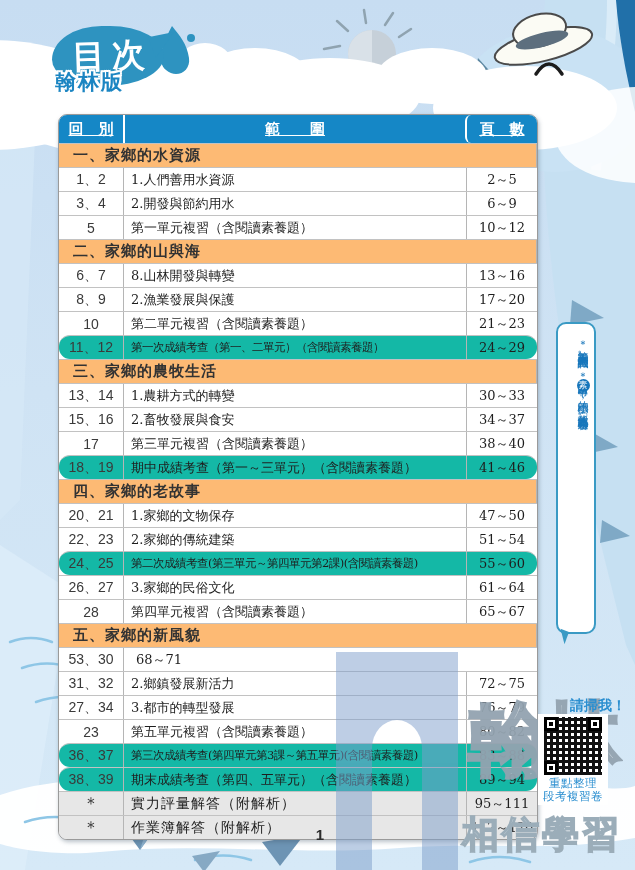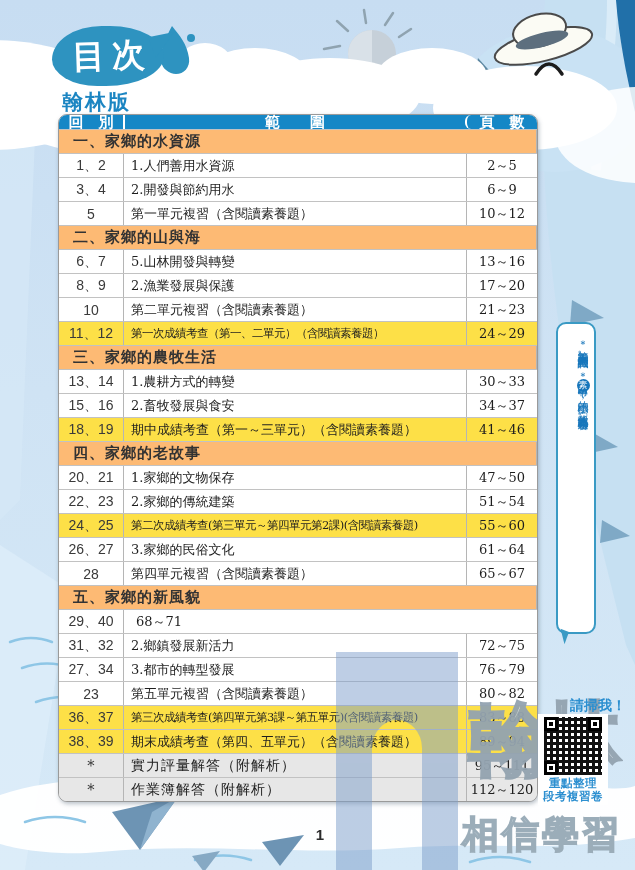--- a/index.html
+++ b/index.html
@@ -10,41 +10,41 @@
   .decor{z-index:0;}
   .bridge{z-index:3;}
 
   
   .toc-drop{position:absolute;left:52px;top:26px;width:112px;height:60px;background:#2e93c0;
             border-radius:46% 50% 54% 42% / 58% 52% 52% 46%;z-index:2;
             display:flex;align-items:center;justify-content:center;}
   .toc-drop .tail{position:absolute;right:-10px;top:6px;width:26px;height:26px;background:#2e93c0;
             clip-path:polygon(0 20%,100% 0,30% 100%);}
   .toc-label{color:#fff;font-size:33px;font-weight:800;letter-spacing:7px;padding-left:7px;transform:rotate(-2deg);}
-  .edition{position:absolute;left:55px;top:88px;z-index:2;font-size:21px;font-weight:800;color:#1b85c2;letter-spacing:2px;
-           text-shadow:-2px -2px 0 #fff,2px -2px 0 #fff,-2px 2px 0 #fff,2px 2px 0 #fff,0 -2px 0 #fff,0 2px 0 #fff,-2px 0 0 #fff,2px 0 0 #fff;margin-left:7px;}
+  .edition{position:absolute;left:55px;top:68px;z-index:2;font-size:21px;font-weight:800;color:#1b85c2;letter-spacing:2px;
+           text-shadow:-2px -2px 0 #fff,2px -2px 0 #fff,-2px 2px 0 #fff,2px 2px 0 #fff,0 -2px 0 #fff,0 2px 0 #fff,-2px 0 0 #fff,2px 0 0 #fff;}
   .title{position:absolute;left:160px;top:70px;z-index:2;font-size:29px;font-weight:800;color:#191919;letter-spacing:2px;margin-top:40px;}
 
   
   .table{position:absolute;left:58px;top:114px;width:478px;z-index:2;background:#fff;
          border:1px solid #9a9a9a;border-radius:9px 9px 9px 9px;box-shadow:1px 2px 4px rgba(60,80,100,.35);}
-  .thead{display:flex;height:14px;background:#1587c6;border-radius:8px 8px 0 0;color:#fff;font-weight:bold;font-size:15px;align-items:stretch;}
+  .thead{display:flex;height:28px;background:#1587c6;border-radius:8px 8px 0 0;color:#fff;font-weight:bold;font-size:15px;align-items:stretch;text-decoration:underline;}
   .th{display:flex;align-items:center;justify-content:center;}
   .th1{width:64px;}
   .th2{flex:1;border-left:2px solid #fff;}
   .th3{width:70px;border-left:2px solid #fff;border-radius:6px;}
   .trow{display:flex;height:23px;border-top:1px solid #c2c2c2;background:#fff;align-items:stretch;}
   .trow:last-child{border-radius:0 0 8px 8px;}
   .c1{width:64px;display:flex;align-items:center;justify-content:center;font-size:14px;color:#3a3a3a;border-right:1px solid #b5b5b5;}
   .c2{flex:1;display:flex;align-items:center;padding:0 7px;font-family:"DejaVu Serif",serif;font-size:13px;color:#1e1e1e;
       border-right:1px solid #b5b5b5;white-space:nowrap;overflow:hidden;}
   .c3{width:70px;display:flex;align-items:center;justify-content:center;font-family:"DejaVu Serif",serif;font-size:13px;color:#1e1e1e;}
   .section{background:#fdba74;flex-direction:column;}
   .section .c2{font-family:"Liberation Sans",sans-serif;font-size:15px;font-weight:600;color:#333;letter-spacing:1px;padding-left:14px;}
-  .exam{background:#fde047;}
+  .exam{background:#14b8a6;border-radius:11px;}
   .answer{background:#e7e7e7;}
   .answer .c1{font-size:17px;}
   .answer .c2{font-family:"Liberation Sans",sans-serif;font-size:14px;color:#222;letter-spacing:1px;}
   .c2.long{font-size:11.5px;letter-spacing:-0.5px;}
 
   
   .note{position:absolute;left:556px;top:322px;width:40px;height:312px;z-index:2;background:#fff;
         border:2px solid #3a9ac4;border-radius:10px;box-sizing:border-box;padding:8px 4px;
         writing-mode:vertical-rl;font-size:11px;line-height:15px;letter-spacing:.5px;color:#1776bb;}
   .note .badge{display:inline-block;width:13px;height:13px;background:#1776bb;color:#fff;border-radius:50%;
@@ -54,21 +54,21 @@
 
   
   .scan-label{position:absolute;left:570px;top:697px;z-index:5;font-size:14px;font-weight:800;color:#2c8fd0;}
   .qr-wrap{position:absolute;left:538px;top:714px;width:66px;z-index:5;background:#fff;padding:3px 2px 2px 2px;text-align:center;}
   .qr{position:relative;width:58px;height:58px;margin:0 auto;
       background-image:repeating-linear-gradient(0deg,#111 0 3px,transparent 3px 6px),
                        repeating-linear-gradient(90deg,#111 0 3px,#fff 3px 6px);}
   .qr .f{position:absolute;width:14px;height:14px;background:#fff;border:3px solid #000;box-sizing:border-box;}
   .qr .f::after{content:"";position:absolute;left:2px;top:2px;width:4px;height:4px;background:#000;}
   .qr .tl{left:0;top:0}.qr .tr{right:0;top:0}.qr .bl{left:0;bottom:0}
-  .qr-caption{margin-top:2px;font-size:11.5px;line-height:13px;font-weight:700;color:#2c8fd0;letter-spacing:.5px;}
+  .qr-caption{margin-top:2px;font-size:11.5px;line-height:13px;font-weight:400;color:#2c8fd0;letter-spacing:.5px;}
 
   
   .brand{position:absolute;left:468px;top:700px;z-index:4;font-size:80px;font-weight:800;line-height:1;letter-spacing:-8px;
          color:#f2f6f9;-webkit-text-stroke:3px #93a3b0;opacity:.95;}
   .slogan{position:absolute;left:462px;top:810px;z-index:4;font-size:37px;font-weight:600;letter-spacing:3px;
          color:#eef4f8;-webkit-text-stroke:1.5px #9badb9;}
   .page-num{position:absolute;left:300px;top:826px;width:40px;text-align:center;z-index:4;font-size:15px;font-weight:800;color:#2b2b2b;}
 </style>
 </head>
 <body>
@@ -187,21 +187,21 @@
           <div class="c2">第一單元複習（含閱讀素養題）</div>
           <div class="c3">10～12</div>
         </div>
         <div class="trow section">
           <div class="c1"></div>
           <div class="c2">二、家鄉的山與海</div>
           <div class="c3"></div>
         </div>
         <div class="trow lesson">
           <div class="c1">6、7</div>
-          <div class="c2">5.山林開發與轉變</div>
+          <div class="c2">8.山林開發與轉變</div>
           <div class="c3">13～16</div>
         </div>
         <div class="trow lesson">
           <div class="c1">8、9</div>
           <div class="c2">2.漁業發展與保護</div>
           <div class="c3">17～20</div>
         </div>
         <div class="trow lesson">
           <div class="c1">10</div>
           <div class="c2">第二單元複習（含閱讀素養題）</div>
@@ -220,20 +220,25 @@
         <div class="trow lesson">
           <div class="c1">13、14</div>
           <div class="c2">1.農耕方式的轉變</div>
           <div class="c3">30～33</div>
         </div>
         <div class="trow lesson">
           <div class="c1">15、16</div>
           <div class="c2">2.畜牧發展與食安</div>
           <div class="c3">34～37</div>
         </div>
+        <div class="trow lesson">
+          <div class="c1">17</div>
+          <div class="c2">第三單元複習（含閱讀素養題）</div>
+          <div class="c3">38～40</div>
+        </div>
         <div class="trow exam">
           <div class="c1">18、19</div>
           <div class="c2">期中成績考查（第一～三單元）（含閱讀素養題）</div>
           <div class="c3">41～46</div>
         </div>
         <div class="trow section">
           <div class="c1"></div>
           <div class="c2">四、家鄉的老故事</div>
           <div class="c3"></div>
         </div>
@@ -261,21 +266,21 @@
           <div class="c1">28</div>
           <div class="c2">第四單元複習（含閱讀素養題）</div>
           <div class="c3">65～67</div>
         </div>
         <div class="trow section">
           <div class="c1"></div>
           <div class="c2">五、家鄉的新風貌</div>
           <div class="c3"></div>
         </div>
         <div class="trow lesson">
-          <div class="c1">29、40</div>
+          <div class="c1">53、30</div>
           <div class="c3">68～71</div>
         </div>
         <div class="trow lesson">
           <div class="c1">31、32</div>
           <div class="c2">2.鄉鎮發展新活力</div>
           <div class="c3">72～75</div>
         </div>
         <div class="trow lesson">
           <div class="c1">27、34</div>
           <div class="c2">3.都市的轉型發展</div>

